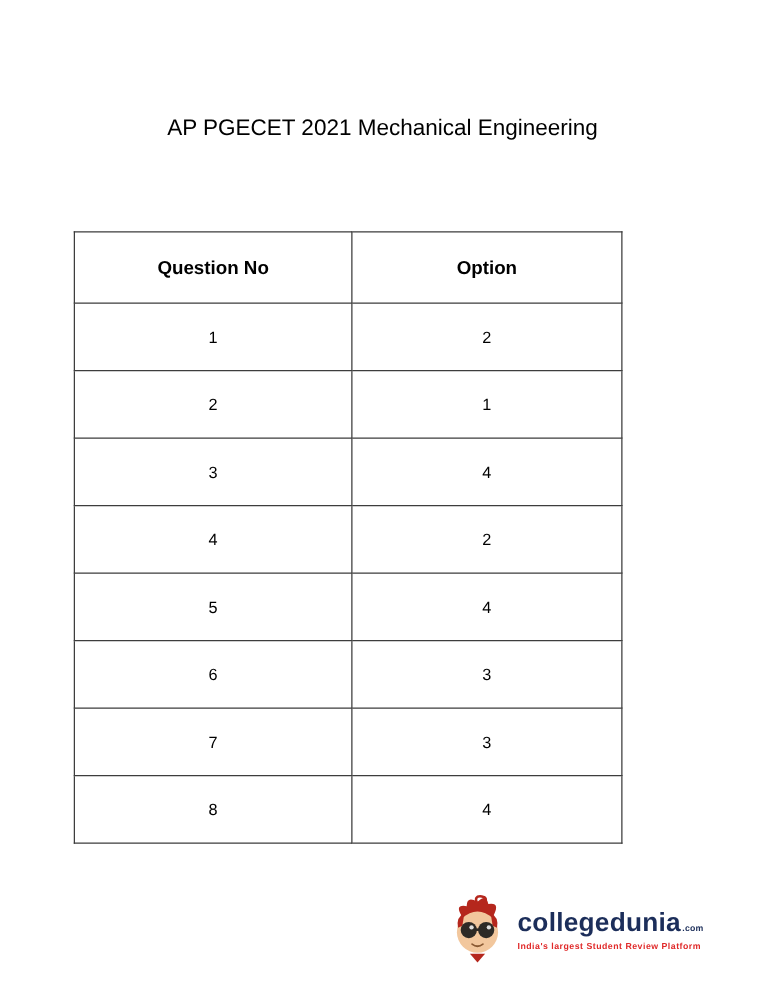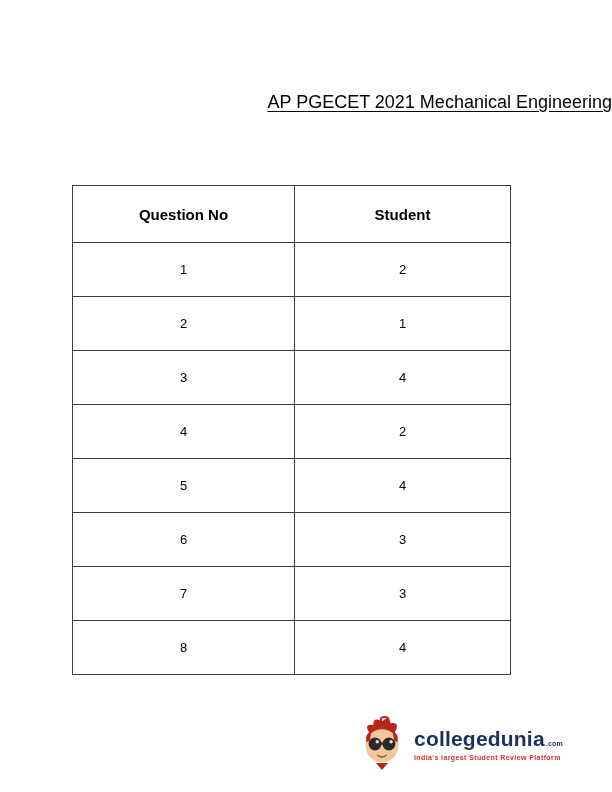--- a/index.html
+++ b/index.html
@@ -12,41 +12,40 @@
     background: #ffffff;
     font-family: "Liberation Sans", sans-serif;
     color: #000;
     overflow: hidden;
   }
   .title {
     position: absolute;
     top: 92px;
     left: 0;
     right: 0;
-    text-align: right;
+    text-align: center;
     font-size: 18px;
     font-weight: 400;
-    text-decoration: underline;
     text-underline-offset: 3px;
   }
   .subtitle {
     position: absolute;
     top: 142px;
     left: 0;
     right: 0;
     text-align: center;
     font-size: 18px;
     font-weight: 400;
     text-decoration: underline;
     text-underline-offset: 3px;
   }
   table.answer-table {
     position: absolute;
     top: 185px;
-    left: 72px;
+    left: 59px;
     width: 438px;
     border-collapse: collapse;
     table-layout: fixed;
   }
   .answer-table th, .answer-table td {
     border: 1px solid #3d3d3d;
     text-align: center;
     vertical-align: middle;
     padding: 0;
   }
@@ -103,21 +102,21 @@
   <div class="title">AP PGECET 2021 Mechanical Engineering</div>
 
   <table class="answer-table">
     <colgroup>
       <col class="q-col">
       <col class="o-col">
     </colgroup>
     <thead>
       <tr>
         <th>Question No</th>
-        <th>Student</th>
+        <th>Option</th>
       </tr>
     </thead>
     <tbody>
       <tr>
         <td>1</td>
         <td>2</td>
       </tr>
       <tr>
         <td>2</td>
         <td>1</td>

